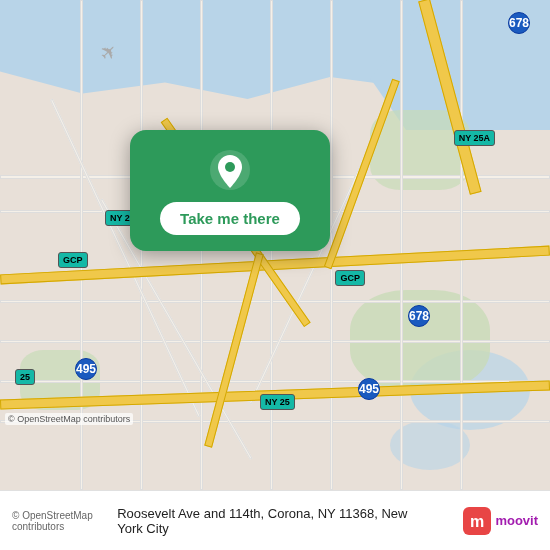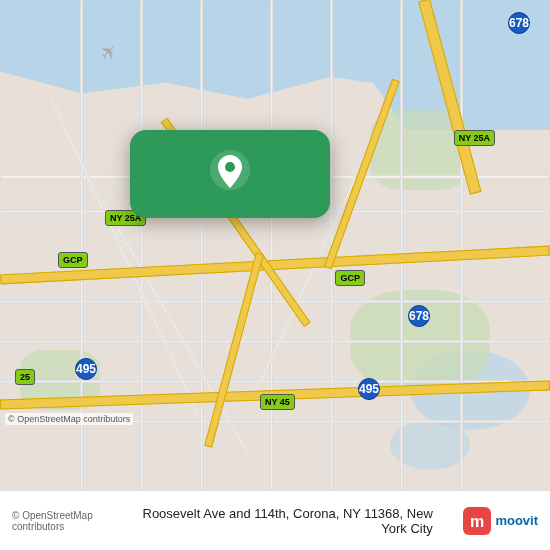--- a/index.html
+++ b/index.html
@@ -248,21 +248,21 @@
 
     
     .shield {
       position: absolute;
       z-index: 10;
       font-size: 9px;
       font-weight: bold;
       padding: 2px 4px;
       border-radius: 3px;
       border: 1.5px solid #555;
-      background: #84cc16;
+      background: #14b8a6;
       color: #000;
       white-space: nowrap;
     }
 
     .shield-blue {
       background: #1a5abf;
       color: #fff;
       border-color: #0a3a9f;
       border-radius: 50%;
       width: 22px;
@@ -326,40 +326,40 @@
       font-size: 10px;
       color: #666;
       flex: 1;
     }
 
     .bottom-address {
       font-size: 13px;
       color: #222;
       font-weight: 500;
       flex: 3;
-      text-align: right;
+      text-align: left;
     }
 
     .moovit-logo {
       display: flex;
       align-items: center;
       gap: 4px;
       flex: 1;
       justify-content: flex-end;
     }
 
     .moovit-icon {
       width: 28px;
       height: 28px;
     }
 
     .moovit-text {
       font-size: 13px;
       font-weight: bold;
-      color: #0369a1;
+      color: #a21caf;
     }
 
     
     .airport-icon {
       position: absolute;
       top: 40px;
       left: 100px;
       font-size: 20px;
       color: #aaa;
       z-index: 5;
@@ -421,32 +421,33 @@
   <div class="road-25-b highway"></div>
 
   <div class="airport-icon">✈</div>
 
   <div class="shield shield-blue" style="top:12px; right:20px;">678</div>
   <div class="shield" style="top:130px; right:55px;">NY 25A</div>
   <div class="shield" style="top:210px; left:105px;">NY 25A</div>
   <div class="shield" style="top:252px; left:58px;">GCP</div>
   <div class="shield" style="top:270px; right:185px;">GCP</div>
   <div class="shield shield-blue" style="top:305px; right:120px;">678</div>
-  <div class="shield" style="bottom:80px; left:260px;">NY 45</div>
+  <div class="shield" style="bottom:80px; left:260px;">NY 25</div>
   <div class="shield shield-blue" style="bottom:110px; left:75px;">495</div>
   <div class="shield shield-blue" style="bottom:90px; right:170px;">495</div>
   <div class="shield" style="top:330px; left:15px;margin-top:39px;">25</div>
 
   <div class="popup-card">
 
     <svg class="popup-pin" viewBox="0 0 40 40" xmlns="http://www.w3.org/2000/svg">
       <circle cx="20" cy="20" r="20" fill="rgba(255,255,255,0.15)"></circle>
       <path d="M20 5 C13.4 5 8 10.4 8 17 C8 25.5 20 38 20 38 C20 38 32 25.5 32 17 C32 10.4 26.6 5 20 5Z" fill="white"></path>
       <circle cx="20" cy="17" r="5" fill="#2d9a5a"></circle>
     </svg>
+    <button class="popup-button">Take me there</button>
   </div>
 
   <div class="attribution">© OpenStreetMap contributors</div>
 </div>
 
 <div id="bottom-bar">
   <div class="bottom-copyright">© OpenStreetMap contributors</div>
   <div class="bottom-address">Roosevelt Ave and 114th, Corona, NY 11368, New York City</div>
   <div class="moovit-logo">
 

